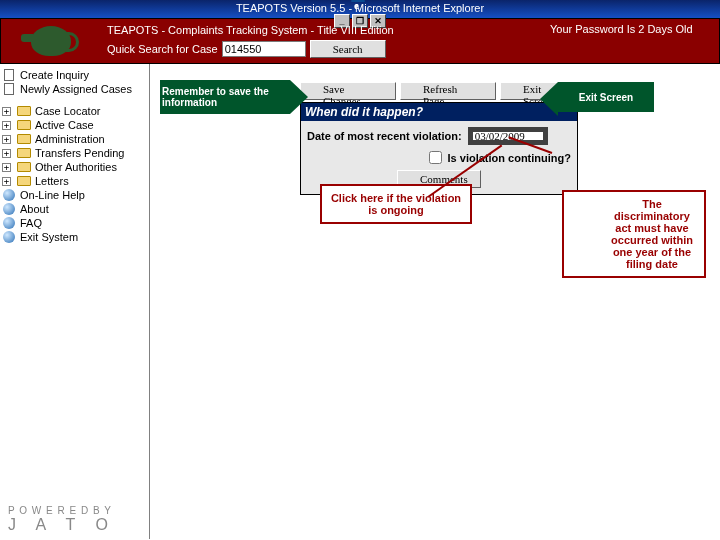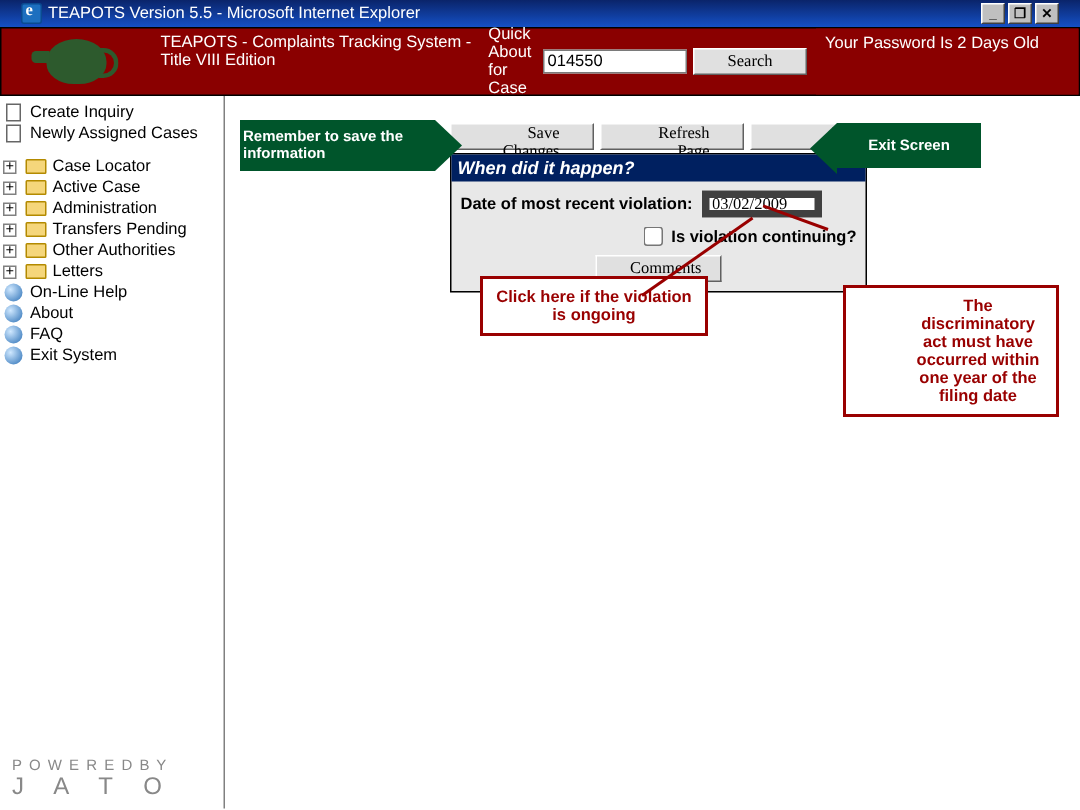--- a/index.html
+++ b/index.html
@@ -1,32 +1,32 @@
 <!DOCTYPE html>
 <html><head>
 <meta charset="utf-8">
 <style>
   * { box-sizing: border-box; margin: 0; padding: 0; }
   body { font-family: Tahoma, Arial, sans-serif; font-size: 11px; background: #fff; width: 720px; height: 540px; overflow: hidden; position: relative; color:#000; }
 
   
-  .titlebar { height: 18px; background: linear-gradient(#0A246A,#1550c5); color: #fff; display: flex; align-items: center; padding: 0 14px; }
+  .titlebar { height: 18px; background: linear-gradient(#0A246A,#1550c5); color: #fff; display: flex; align-items: center; padding: 0 14px; flex-direction: column; }
   .titlebar .e-icon { width: 14px; height: 14px; background: #1d6fbf; border: 1px solid #0a4a90; margin-right: 4px; border-radius:2px; position:relative;}
   .titlebar .e-icon::after{content:"e";color:#fff;position:absolute;top:-2px;left:2px;font:bold 11px Georgia;}
   .title-text { flex: 1; font-size: 11px; }
   .win-btns { display:flex; gap:2px;}
   .win-btn { width:16px;height:14px;background:#c0c0c0;border:1px solid #fff;border-right-color:#404040;border-bottom-color:#404040;font:bold 9px/12px Arial;text-align:center;color:#000;}
   
   
   .redband { background:#8a0000; color:#fff; display:flex; align-items:stretch; border:1px solid #000; }
   .redband .logo-cell{ width:100px; display:flex;align-items:center;justify-content:center;padding:2px; }
   .teapot { width:40px;height:30px;background:#2d5a2d;border-radius:50% 50% 45% 45%;position:relative; }
   .teapot::before{content:"";position:absolute;left:-10px;top:8px;width:12px;height:8px;background:#2d5a2d;border-radius:3px 0 0 3px;}
   .teapot::after{content:"";position:absolute;right:-8px;top:6px;width:10px;height:14px;border:3px solid #2d5a2d;border-left:none;border-radius:0 10px 10px 0;}
-  .redband .info-col{ flex:1; padding:3px 6px; display:flex;justify-content:center;gap:4px; }
+  .redband .info-col{ flex:1; padding:3px 6px; display:flex;flex-direction:column;justify-content:center;gap:4px; }
   .app-title{ font-size:11px; }
   .qsearch-row{ display:flex; align-items:center; gap:4px;font-size:11px;}
   .qsearch-row input[type=text]{ height:16px; font-size:11px;border:1px solid #7a7a7a; padding:0 2px;}
   .btn { background:#e0e0e0;border:1px solid #fff;border-right-color:#606060;border-bottom-color:#606060;font:11px Tahoma;padding:0 22px;height:18px;color:#000;}
   .redband .pw-cell{ width:175px; padding:4px 6px; color:#000; background:#8a0000; }
   .pw-cell span{ color:#fff; font-size:11px;}
   
   .mainrow{ display:flex; height:calc(540px - 18px - 46px - 1px); }
   
   
@@ -39,21 +39,21 @@
   .globe{ width:12px;height:12px;border-radius:50%;background:radial-gradient(circle at 4px 4px,#cfe8ff,#2a6fb5);}
   
   .powered{position:absolute;left:8px;bottom:24px;font:10px Arial;color:#888;letter-spacing:1px;}
   .jato{position:absolute;left:8px;bottom:6px;font:16px Arial;color:#888;letter-spacing:8px;}
 
   
   .content{ flex:1; position:relative; padding:10px 8px; }
   
   
   .toolbar{ position:absolute; top:18px; left:150px; display:flex; gap:4px;}
-  .toolbar .btn{ width:96px; text-align:right; }
+  .toolbar .btn{ width:96px; text-align:left; }
   
   
   .panel{ position:absolute; top:38px; left:150px; width:278px; border:1px solid #000; background:#e8e8e8;}
   .panel-hd{ background:#002060; color:#fff; font:bold italic 12px Arial; padding:2px 4px;}
   .panel-body{ padding:6px; display:flex;flex-direction:column;gap:6px; font-size:11px;}
   .row{ display:flex; align-items:center; gap:6px; }
   .row.right{ justify-content:flex-end;}
   .panel input[type=text]{ width:80px;height:18px;font:11px Tahoma;border:5px solid #404040;padding:0 2px;}
   .panel input[type=checkbox]{ width:13px;height:13px;}
   .comments-row{ display:flex;justify-content:center;}
@@ -81,22 +81,22 @@
   </div>
 </div>
 
 <div class="redband" style="height:46px;">
   <div class="logo-cell">
     <div class="teapot"></div>
   </div>
   <div class="info-col">
     <div class="app-title">TEAPOTS - Complaints Tracking System - Title VIII Edition</div>
     <div class="qsearch-row">
-      <span>Quick About for Case</span>
-      <input type="text" style="width: 96px;" value="014550">
+      <span>Quick Search for Case</span>
+      <input type="text" style="width: 84px;" value="014550">
       <button class="btn">Search</button>
     </div>
   </div>
   <div class="pw-cell">
     <span>Your Password Is 2 Days Old</span>
   </div>
 </div>
 
 <div class="mainrow">
 

